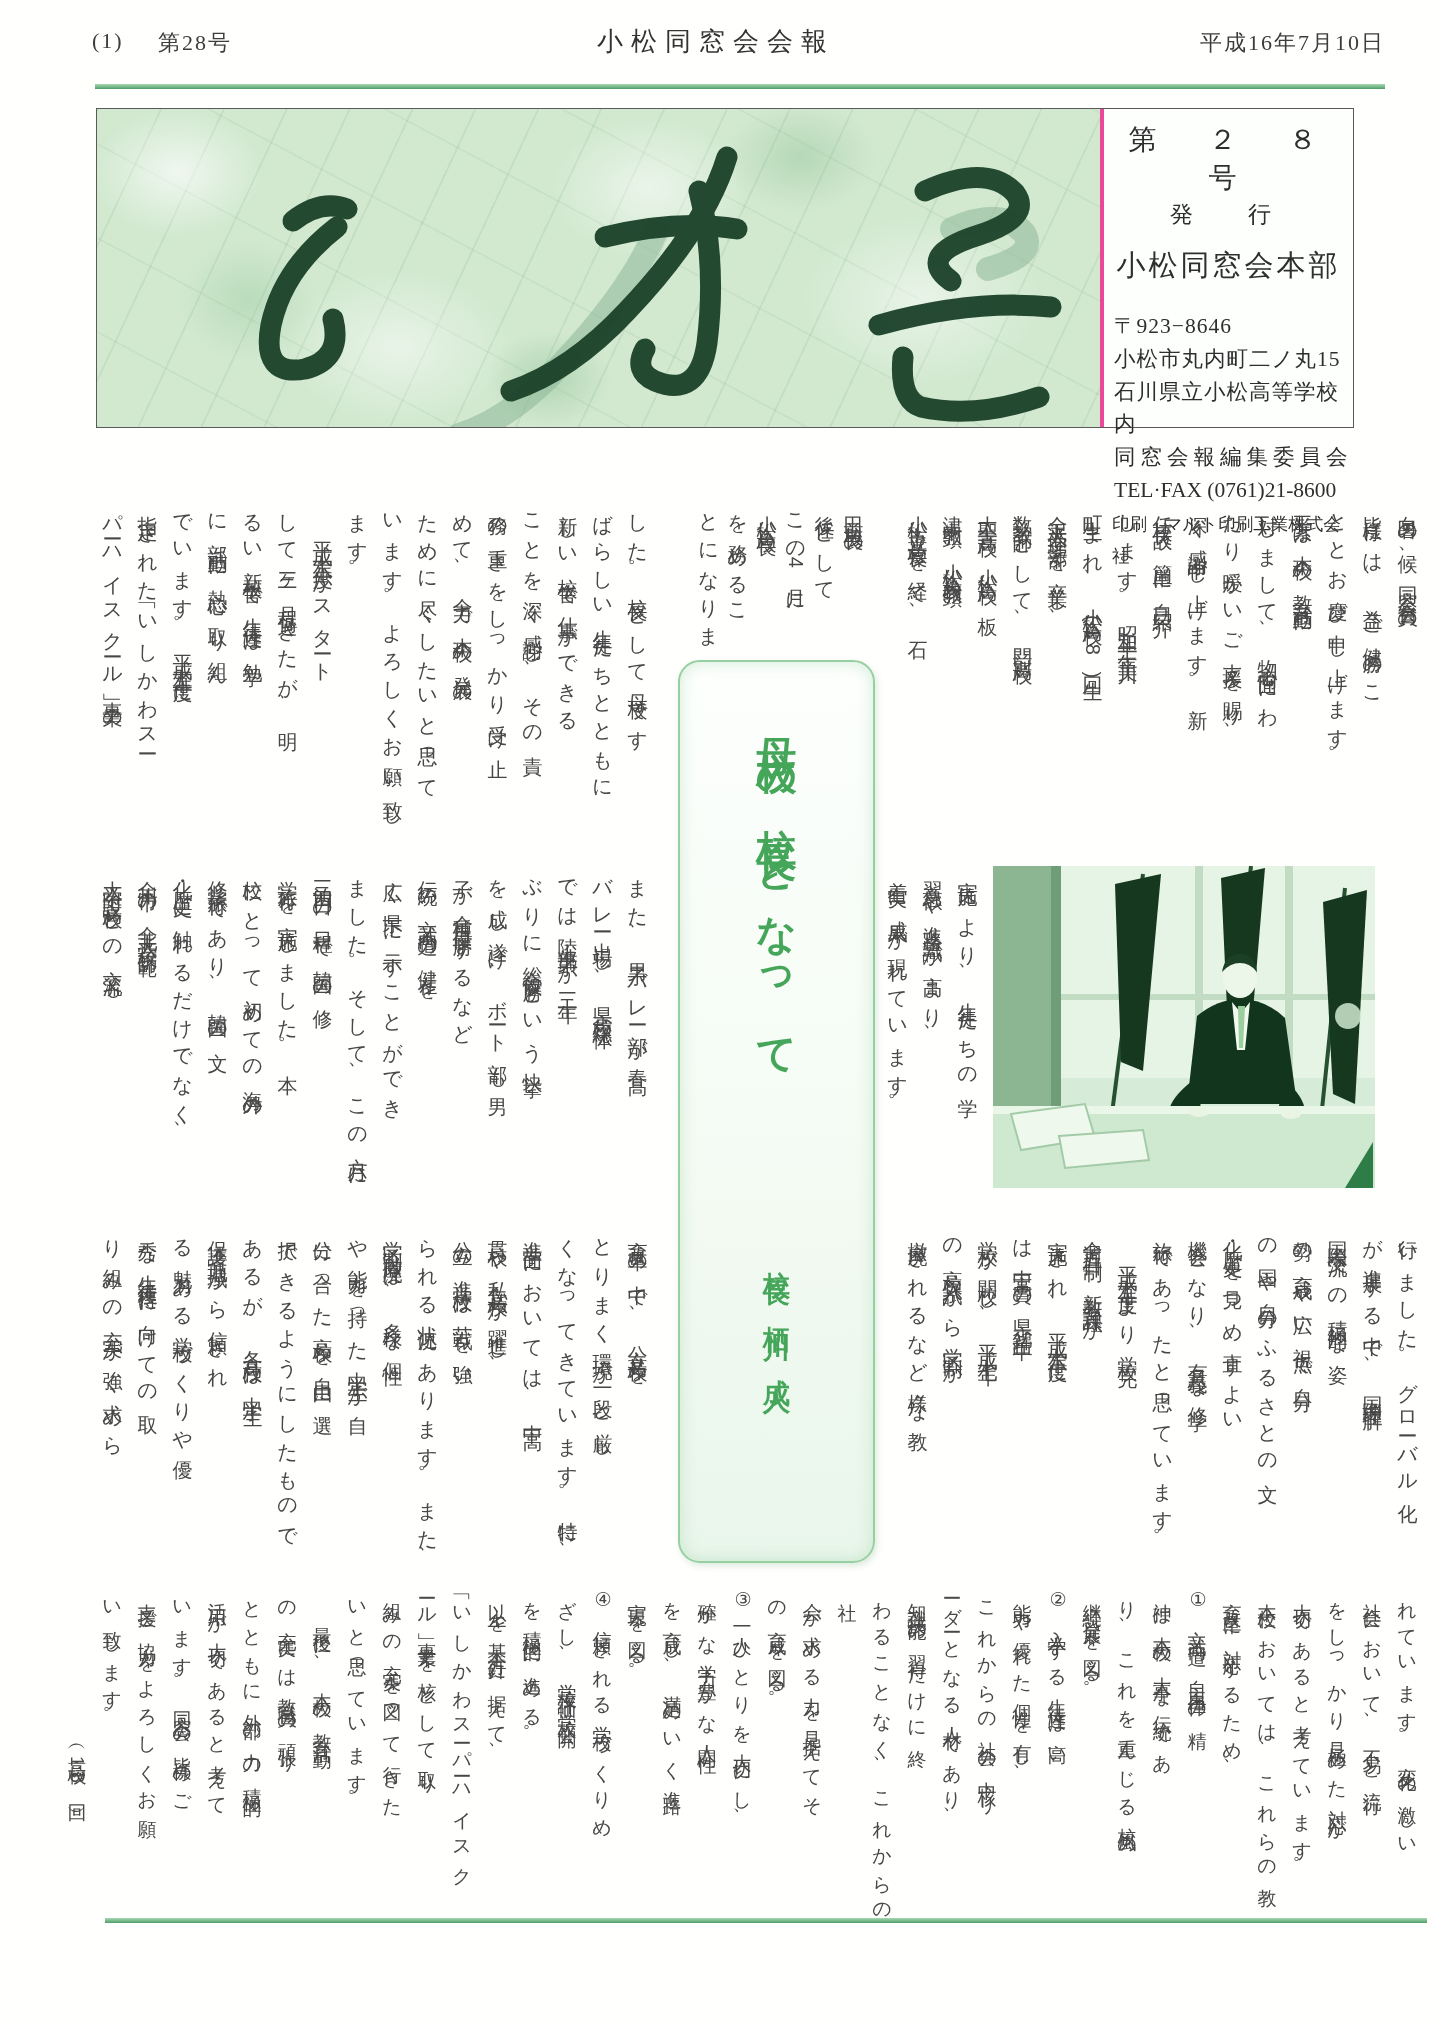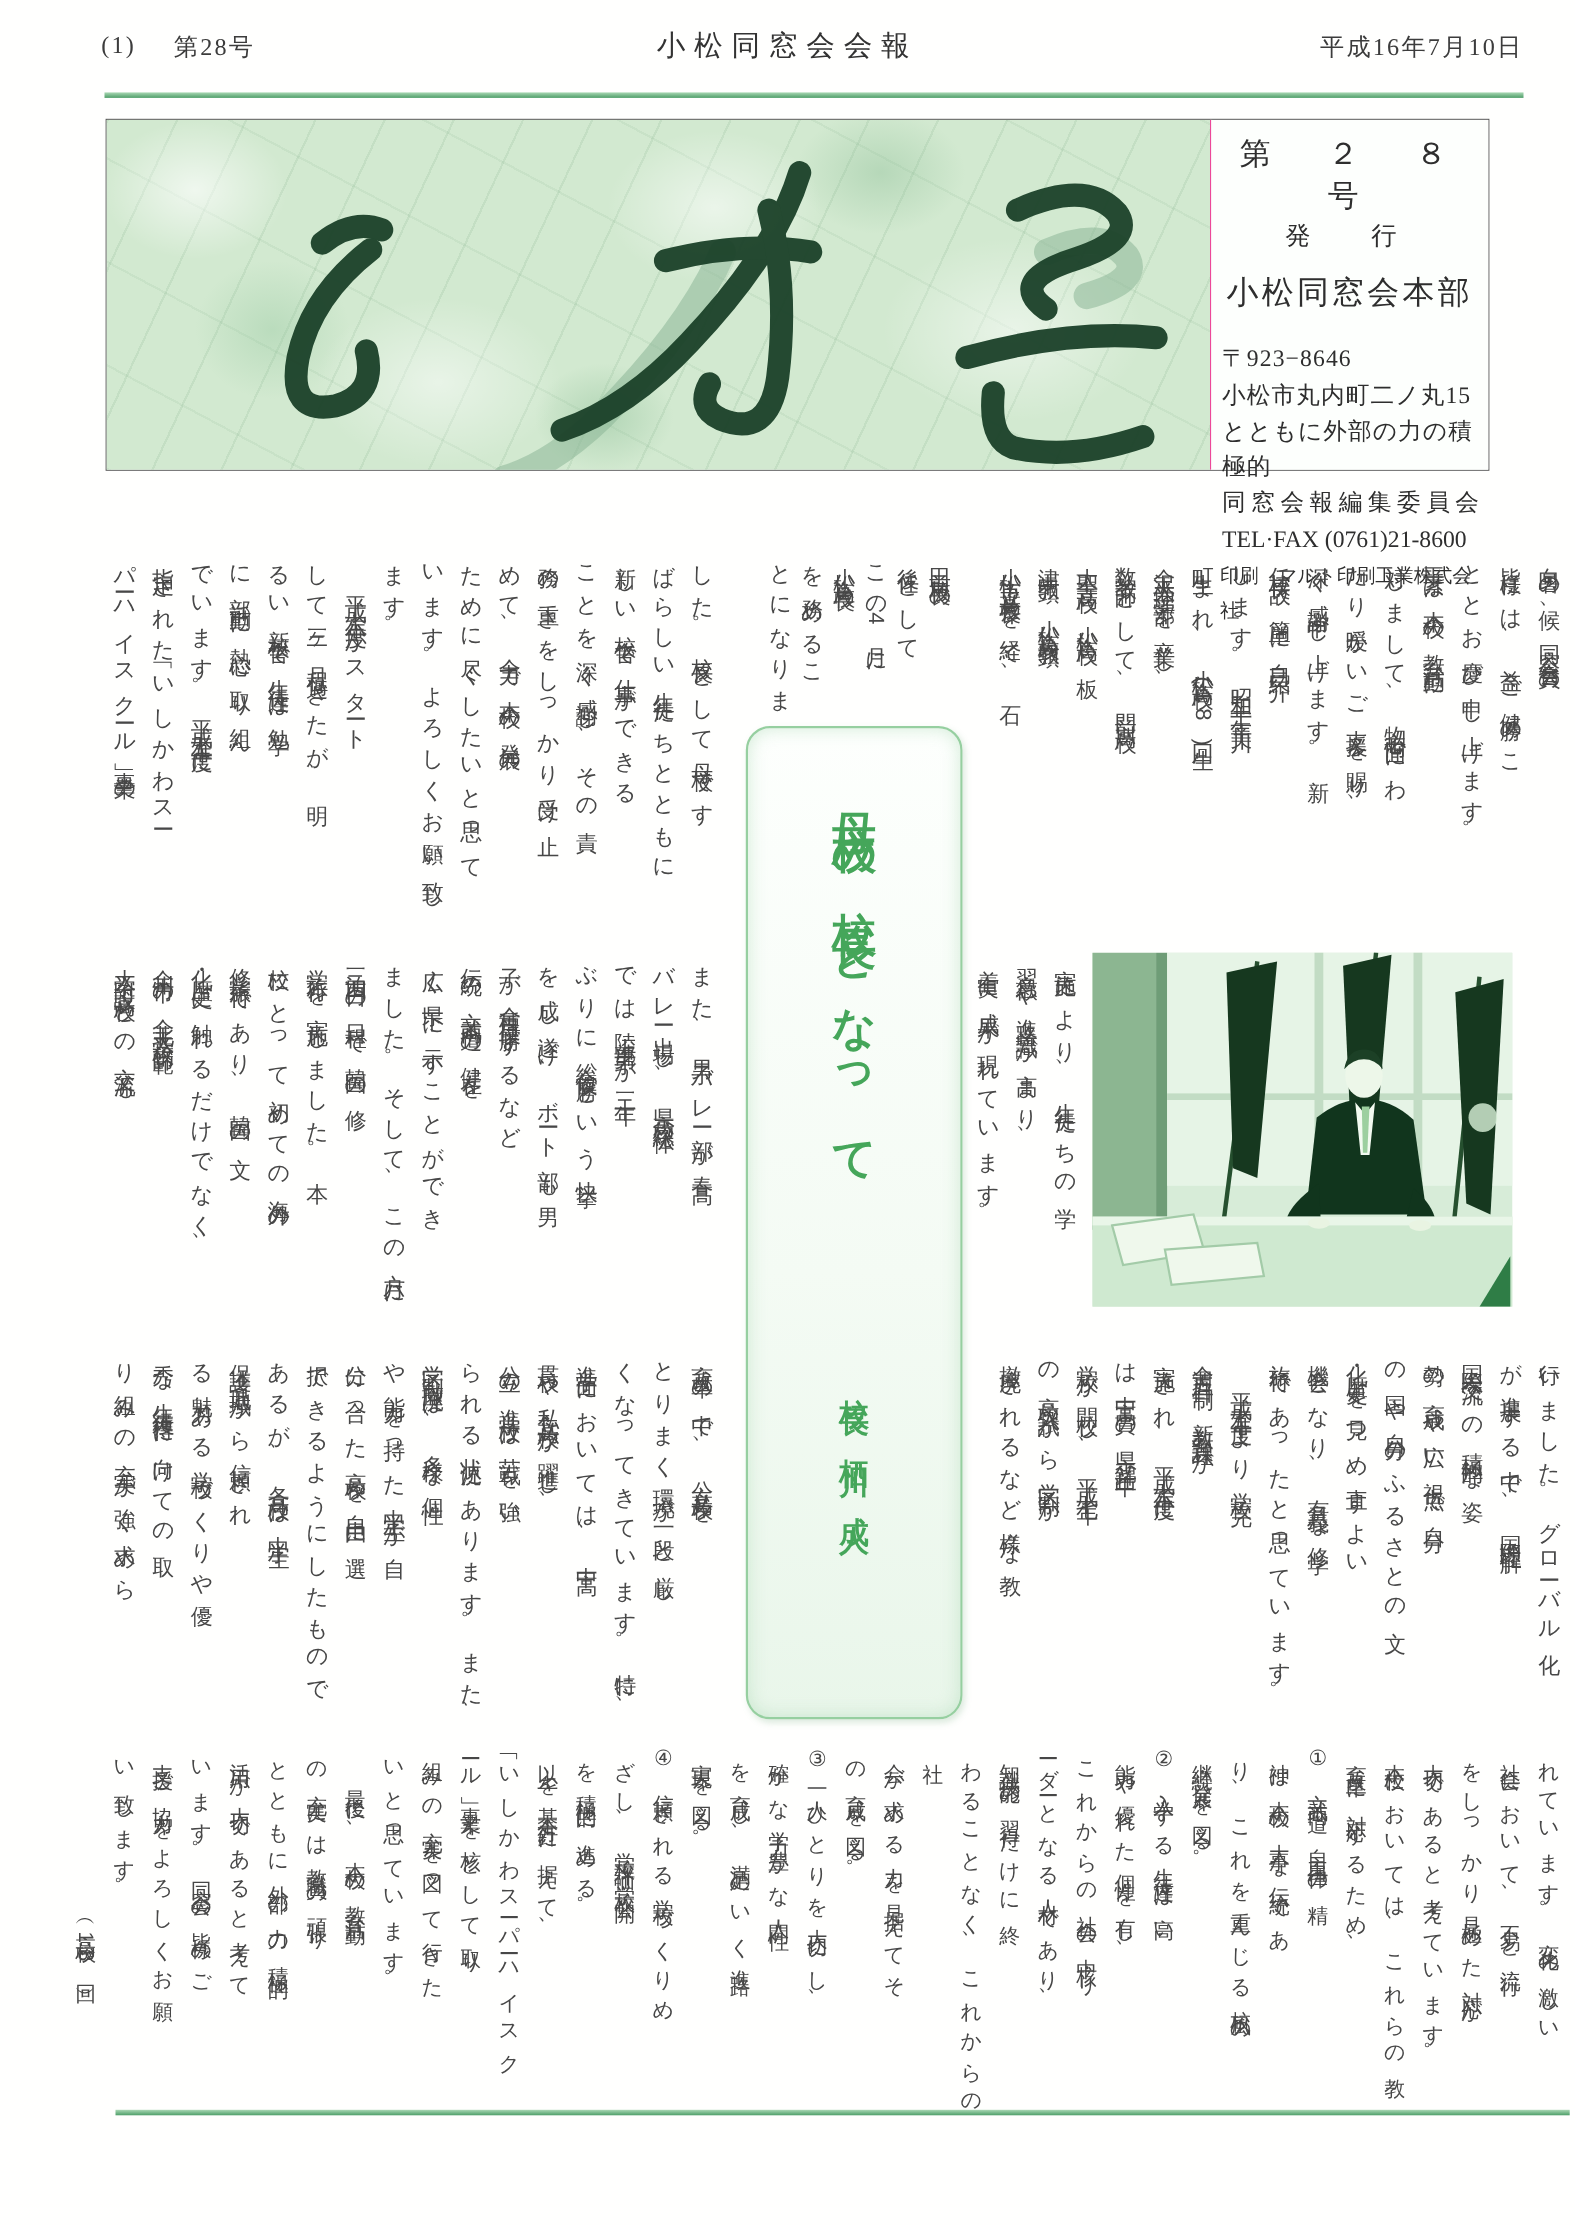--- a/index.html
+++ b/index.html
@@ -23,21 +23,21 @@
       radial-gradient(160px 110px at 30% 75%, rgba(255,255,255,.5), rgba(255,255,255,0) 70%),
       radial-gradient(140px 100px at 55% 25%, rgba(255,255,255,.55), rgba(255,255,255,0) 70%),
       radial-gradient(170px 120px at 82% 60%, rgba(255,255,255,.5), rgba(255,255,255,0) 70%),
       radial-gradient(90px 70px at 45% 85%, rgba(140,190,150,.45), rgba(140,190,150,0) 70%),
       radial-gradient(110px 80px at 70% 15%, rgba(140,190,150,.4), rgba(140,190,150,0) 70%),
       radial-gradient(100px 90px at 15% 60%, rgba(150,200,160,.4), rgba(150,200,160,0) 70%),
       repeating-linear-gradient(115deg, rgba(110,160,120,.14) 0 2px, rgba(255,255,255,0) 2px 57px),
       repeating-linear-gradient(28deg, rgba(110,160,120,.10) 0 2px, rgba(255,255,255,0) 2px 83px),
       #d2e9d0;}
   #pubbox{position:absolute;right:0;top:0;width:253px;height:100%;background:#fdfffd;
-          border-left:1px solid #ec4899;box-sizing:border-box;color:#2e2e2e;}
+          border-left:4px solid #ec4899;box-sizing:border-box;color:#2e2e2e;}
   .pb-c{text-align:center;}
   #pb-issue{margin-top:12px;font-size:28px;letter-spacing:12px;}
   #pb-hakkou{margin-top:2px;font-size:23px;letter-spacing:16px;}
   #pb-name{margin-top:16px;font-size:29px;letter-spacing:3px;}
   .pb-addr{margin:1px 0 0 10px;font-size:21.5px;line-height:32px;letter-spacing:1px;}
   #pb-post{margin-top:24px;}
   #pb-committee{letter-spacing:5px;}
   #pb-tel{letter-spacing:0;}
   #pb-printer{margin:3px 0 0 8px;font-size:17.5px;letter-spacing:0;font-family:Liberation Mono, monospace;}
 
@@ -103,21 +103,21 @@
           <path d="M806 248 q-4 42 18 50 q54 12 118 -10"></path>
         </g>
       </svg>
     </div>
     <div id="pubbox" class="serif">
       <div class="pb-c" id="pb-issue">第　２　８　号</div>
       <div class="pb-c" id="pb-hakkou">発　行</div>
       <div class="pb-c" id="pb-name">小松同窓会本部</div>
       <div class="pb-addr" id="pb-post">〒923−8646</div>
       <div class="pb-addr">小松市丸内町二ノ丸15</div>
-      <div class="pb-addr">とともに外部の力の積極的</div>
+      <div class="pb-addr">石川県立小松高等学校内</div>
       <div class="pb-addr" id="pb-committee">同窓会報編集委員会</div>
       <div class="pb-addr" id="pb-tel">TEL·FAX (0761)21-8600</div>
       <div class="pb-addr" id="pb-printer">印刷　マルト印刷工業株式会社</div>
     </div>
   </div>
 
   <div class="abs vtext" id="t-b1r">向暑の候、同窓会会員の
 皆様には、益々ご健勝のこ
 ととお慶び申し上げます。
 平素は本校の教育活動に

